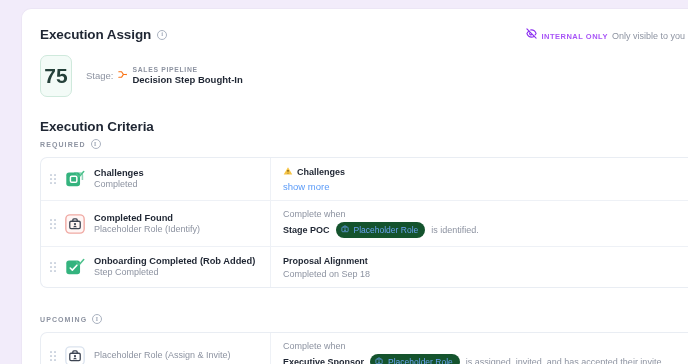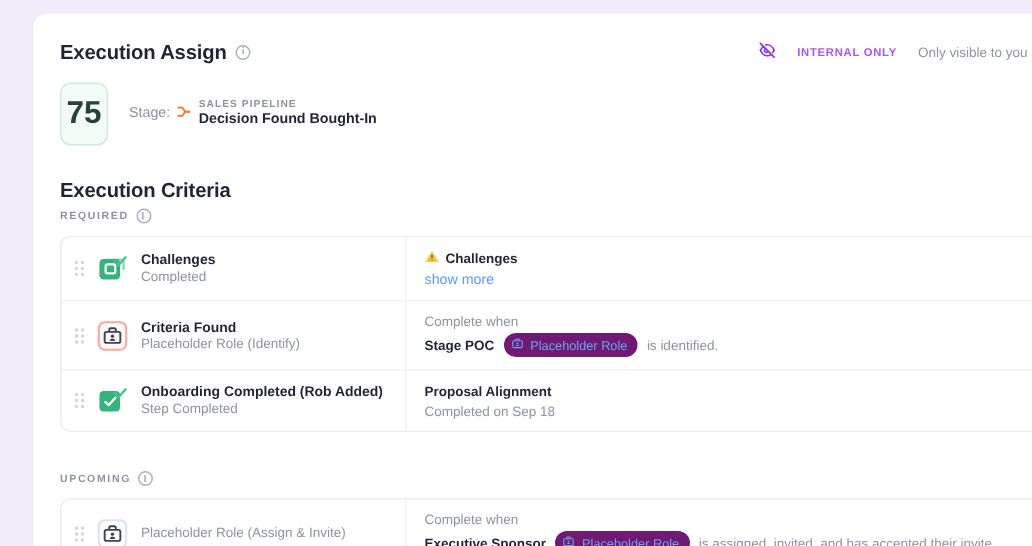--- a/index.html
+++ b/index.html
@@ -51,21 +51,21 @@
     border: 1px solid #aab2c0;
     border-radius: 50%;
     color: #aab2c0;
     font-size: 7px;
     font-weight: bold;
     line-height: 1;
     font-family: "Liberation Serif", serif;
   }
 
   .internal-wrap {
-    display: flex; align-items: center; gap: 14px;
+    display: flex; align-items: flex-end; gap: 4px;
   }
   .eye-off-icon { display: block; }
   .internal-label {
     color: #a855f7;
     font-size: 7.5px;
     font-weight: bold;
     letter-spacing: 0.5px;
   }
   .visible-note {
     color: #8d93a1;
@@ -181,21 +181,21 @@
     color: #5b9bf8; font-size: 9.5px; cursor: pointer;
   }
   .right-sub { font-size: 9px; color: #8d93a1; }
   .cond-line {
     display: flex; align-items: center; gap: 6px;
     font-size: 9px; color: #8d93a1;
   }
   .cond-strong { font-weight: bold; color: #1f2633; font-size: 9px; }
   .chip {
     display: inline-flex; align-items: center; gap: 4px;
-    background: #701a75;
+    background: #14532d;
     color: #6aa3f2;
     border-radius: 9px;
     padding: 2px 7px 2px 4px;
     font-size: 8.5px;
     white-space: nowrap;
   }
   .chip-icon { flex: none; }
 
   .warn-icon { flex: none; }
 
@@ -232,21 +232,21 @@
         <span class="stage-label">Stage:</span>
         <span class="pipeline-icon">
           <svg width="11" height="11" viewBox="0 0 24 24" fill="none" stroke="#f97316" stroke-width="2.6" stroke-linecap="round" stroke-linejoin="round">
             <path d="M4 6h6l4 6h6"></path>
             <path d="M4 18h6l3-4.5"></path>
             <circle cx="20" cy="12" r="1.6" fill="#f97316" stroke="none"></circle>
           </svg>
         </span>
         <span class="stage-texts">
           <span class="pipeline-name" style="display:block">SALES PIPELINE</span>
-          <span class="stage-name" style="display:block">Decision Found Bought-In</span>
+          <span class="stage-name" style="display:block">Decision Step Bought-In</span>
         </span>
       </div>
     </div>
 
     <div class="criteria-heading">
       <div class="section-title">Execution Criteria</div>
       <div class="sub-label">
         <span>REQUIRED</span>
         <span class="info-icon">i</span>
       </div>
@@ -307,21 +307,21 @@
           <span class="row-icon">
             <svg width="22" height="22" viewBox="0 0 24 24">
               <rect x="2" y="2" width="20" height="20" rx="4.5" fill="#fff6f5" stroke="#f0a9a3" stroke-width="1.5"></rect>
               <rect x="6.3" y="9" width="11.4" height="8" rx="1.4" fill="none" stroke="#3d4452" stroke-width="1.4"></rect>
               <path d="M9.6 9V7.6a1.2 1.2 0 0 1 1.2-1.2h2.4a1.2 1.2 0 0 1 1.2 1.2V9" fill="none" stroke="#3d4452" stroke-width="1.4"></path>
               <circle cx="12" cy="12.1" r="1.25" fill="#3d4452"></circle>
               <path d="M9.9 15.6c.4-1.2 1.2-1.8 2.1-1.8s1.7.6 2.1 1.8Z" fill="#3d4452"></path>
             </svg>
           </span>
           <span class="row-texts">
-            <span class="row-title" style="display:block">Criteria Found</span>
+            <span class="row-title" style="display:block">Completed Found</span>
             <span class="row-sub" style="display:block">Placeholder Role (Identify)</span>
           </span>
         </div>
         <div class="crit-right">
           <div class="right-head muted">Complete when</div>
           <div class="cond-line">
             <span class="cond-strong">Stage POC</span>
             <span class="chip">
               <span class="chip-icon">
                 <svg width="10" height="10" viewBox="0 0 24 24">

